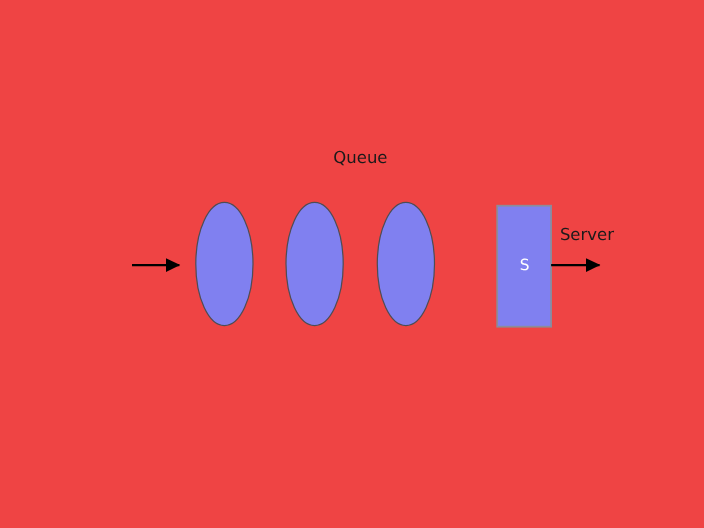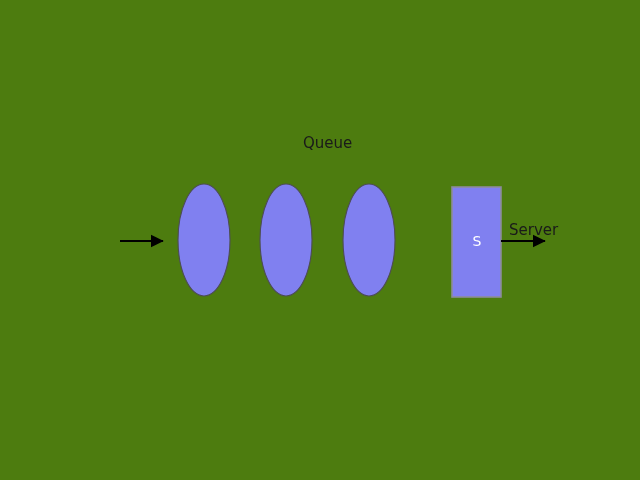--- a/index.html
+++ b/index.html
@@ -7,21 +7,21 @@
     padding: 0;
     background: #ffffff;
   }
   body {
     font-family: "DejaVu Sans", sans-serif;
   }
   #canvas {
     position: relative;
     width: 640px;
     height: 480px;
-    background: #4d7c0f;
+    background: #ef4444;
     overflow: hidden;
   }
   .svg-layer {
     position: absolute;
     left: 0;
     top: 0;
     width: 640px;
     height: 480px;
   }
   .label {
@@ -31,21 +31,21 @@
     font-family: "DejaVu Sans", sans-serif;
     font-size: 15px;
     line-height: 1;
   }
   #queue-label {
     left: 303px;
     top: 136px;
   }
   #server-label {
     left: 509px;
-    top: 223px;
+    top: 206px;
   }
   #server-box-letter {
     position: absolute;
     left: 452px;
     top: 234px;
     width: 50px;
     text-align: center;
     color: #ffffff;
     font-family: "DejaVu Sans", sans-serif;
     font-size: 14px;

